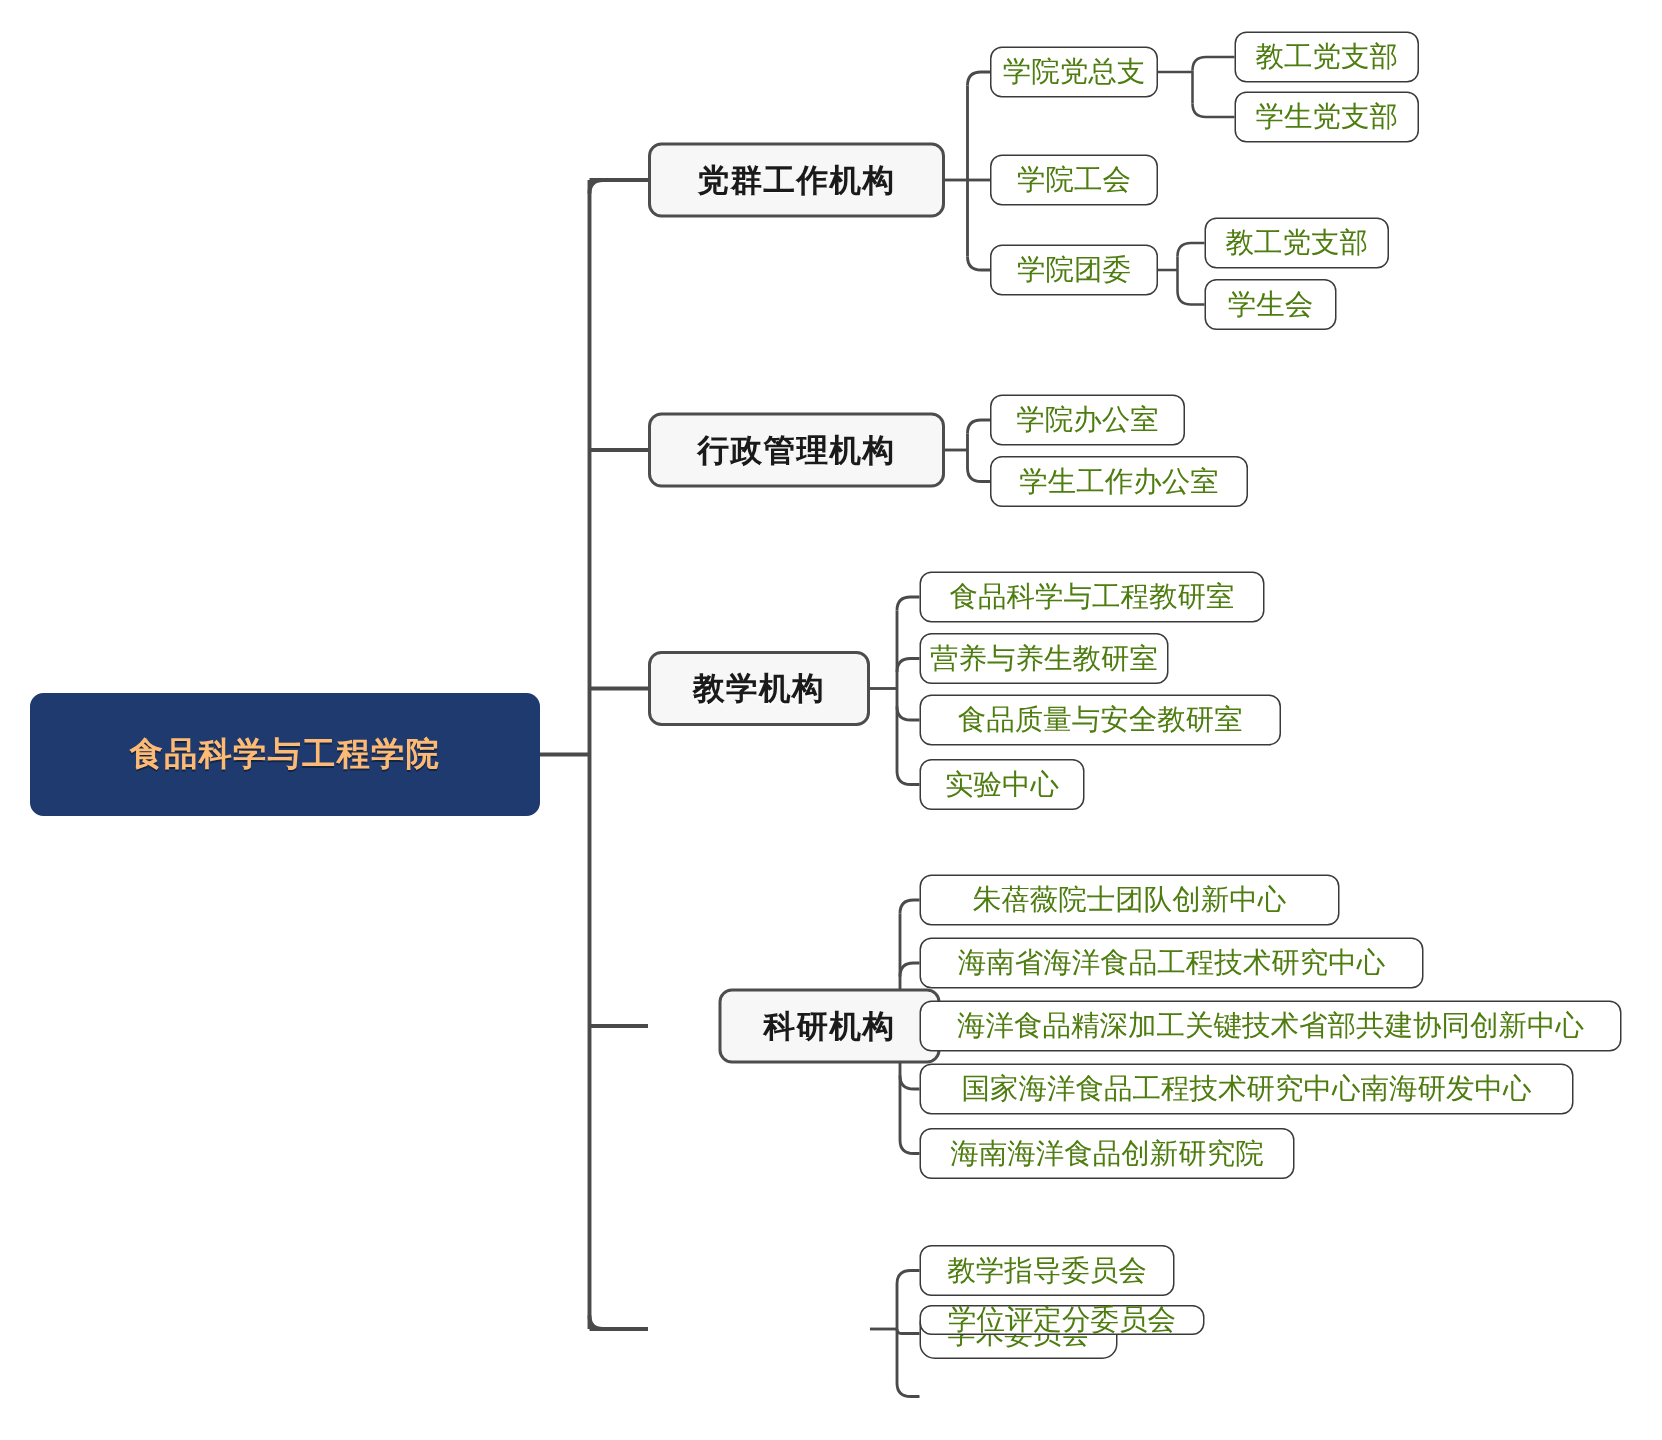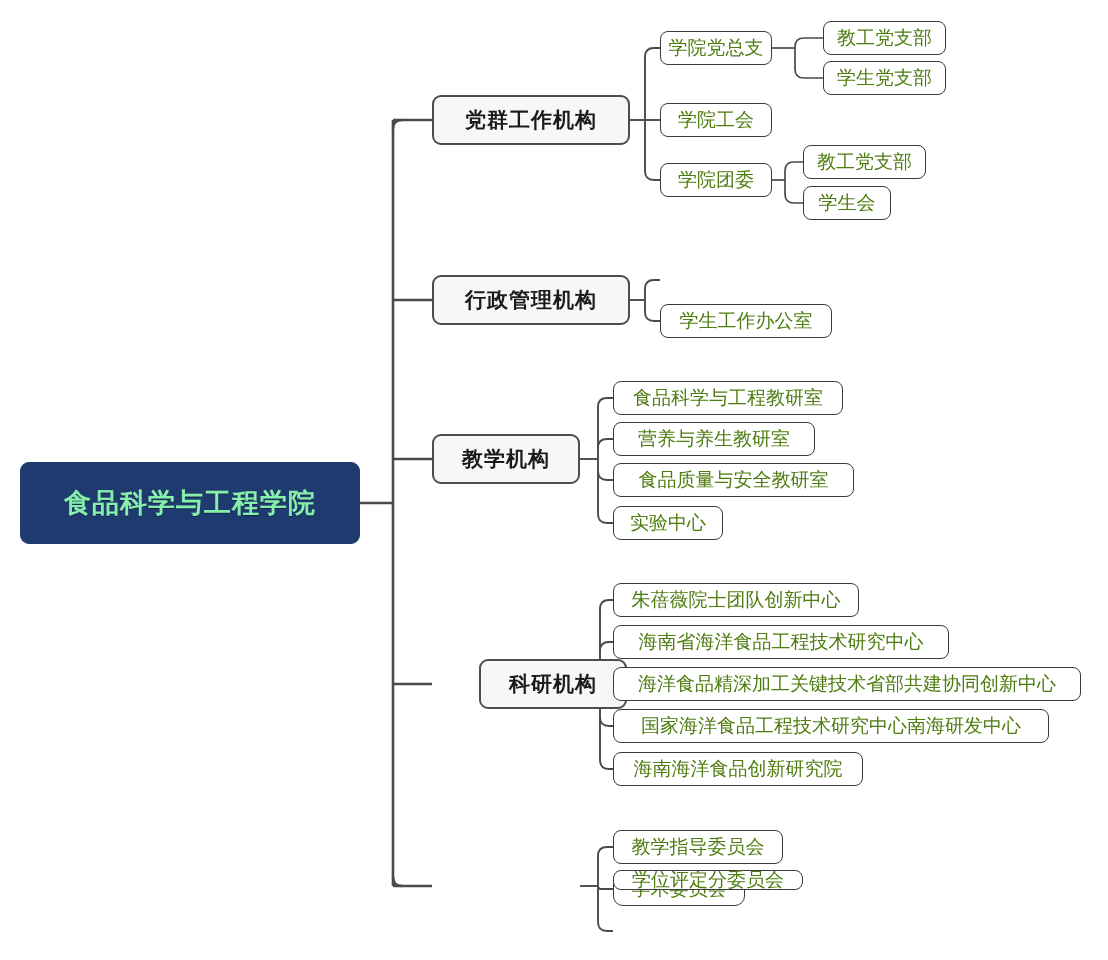--- a/index.html
+++ b/index.html
@@ -31,22 +31,22 @@
     display: flex;
     align-items: center;
     justify-content: center;
     white-space: nowrap;
   }
   
   .node.root {
     background: #1e3a6e;
     border: 1px solid #1e3a6e;
     border-radius: 9px;
-    color: #86efac;
-    font-size: 27px;
+    color: #fdba74;
+    font-size: 22px;
     font-weight: bold;
     letter-spacing: 1px;
     text-shadow: 0 1px 0 rgba(0,0,0,0.35);
   }
   
   .node.cat {
     background: #f7f7f7;
     border: 2.5px solid #4d4d4d;
     border-radius: 9px;
     color: #1a1a1a;
@@ -149,44 +149,47 @@
   <div class="node leaf sub" style="left:803px; top:145px; width:123px; height:34px;">
     <span>教工党支部</span>
   </div>
   <div class="node leaf sub" style="left:803px; top:186px; width:88px; height:34px;">
     <span>学生会</span>
   </div>
 
   <div class="node cat" style="left:432px; top:275px; width:198px; height:50px;">
     <span>行政管理机构</span>
   </div>
+  <div class="node leaf" style="left:660px; top:263px; width:130px; height:34px;">
+    <span>学院办公室</span>
+  </div>
   <div class="node leaf" style="left:660px; top:304px; width:172px; height:34px;">
     <span>学生工作办公室</span>
   </div>
 
   <div class="node cat" style="left:432px; top:434px; width:148px; height:50px;">
     <span>教学机构</span>
   </div>
   <div class="node leaf" style="left:613px; top:381px; width:230px; height:34px;justify-content:center;">
     <span>食品科学与工程教研室</span>
   </div>
-  <div class="node leaf" style="left:613px; top:422px; width:202px; height:34px;text-align:center;">
+  <div class="node leaf" style="left:613px; top:422px; width:166px; height:34px;text-align:center;">
     <span>营养与养生教研室</span>
   </div>
   <div class="node leaf" style="left:613px; top:463px; width:241px; height:34px;">
     <span>食品质量与安全教研室</span>
   </div>
   <div class="node leaf" style="left:613px; top:506px; width:110px; height:34px;">
     <span>实验中心</span>
   </div>
 
   <div class="node cat" style="left:432px; top:659px; width:148px; height:50px;margin-left:47px;">
     <span>科研机构</span>
   </div>
-  <div class="node leaf" style="left:613px; top:583px; width:246px; height:34px;">
+  <div class="node leaf" style="left:613px; top:583px; width:280px; height:34px;">
     <span>朱蓓薇院士团队创新中心</span>
   </div>
   <div class="node leaf" style="left:613px; top:625px; width:336px; height:34px;">
     <span>海南省海洋食品工程技术研究中心</span>
   </div>
   <div class="node leaf" style="left:613px; top:667px; width:468px; height:34px;">
     <span>海洋食品精深加工关键技术省部共建协同创新中心</span>
   </div>
   <div class="node leaf" style="left:613px; top:709px; width:436px; height:34px;">
     <span>国家海洋食品工程技术研究中心南海研发中心</span>

